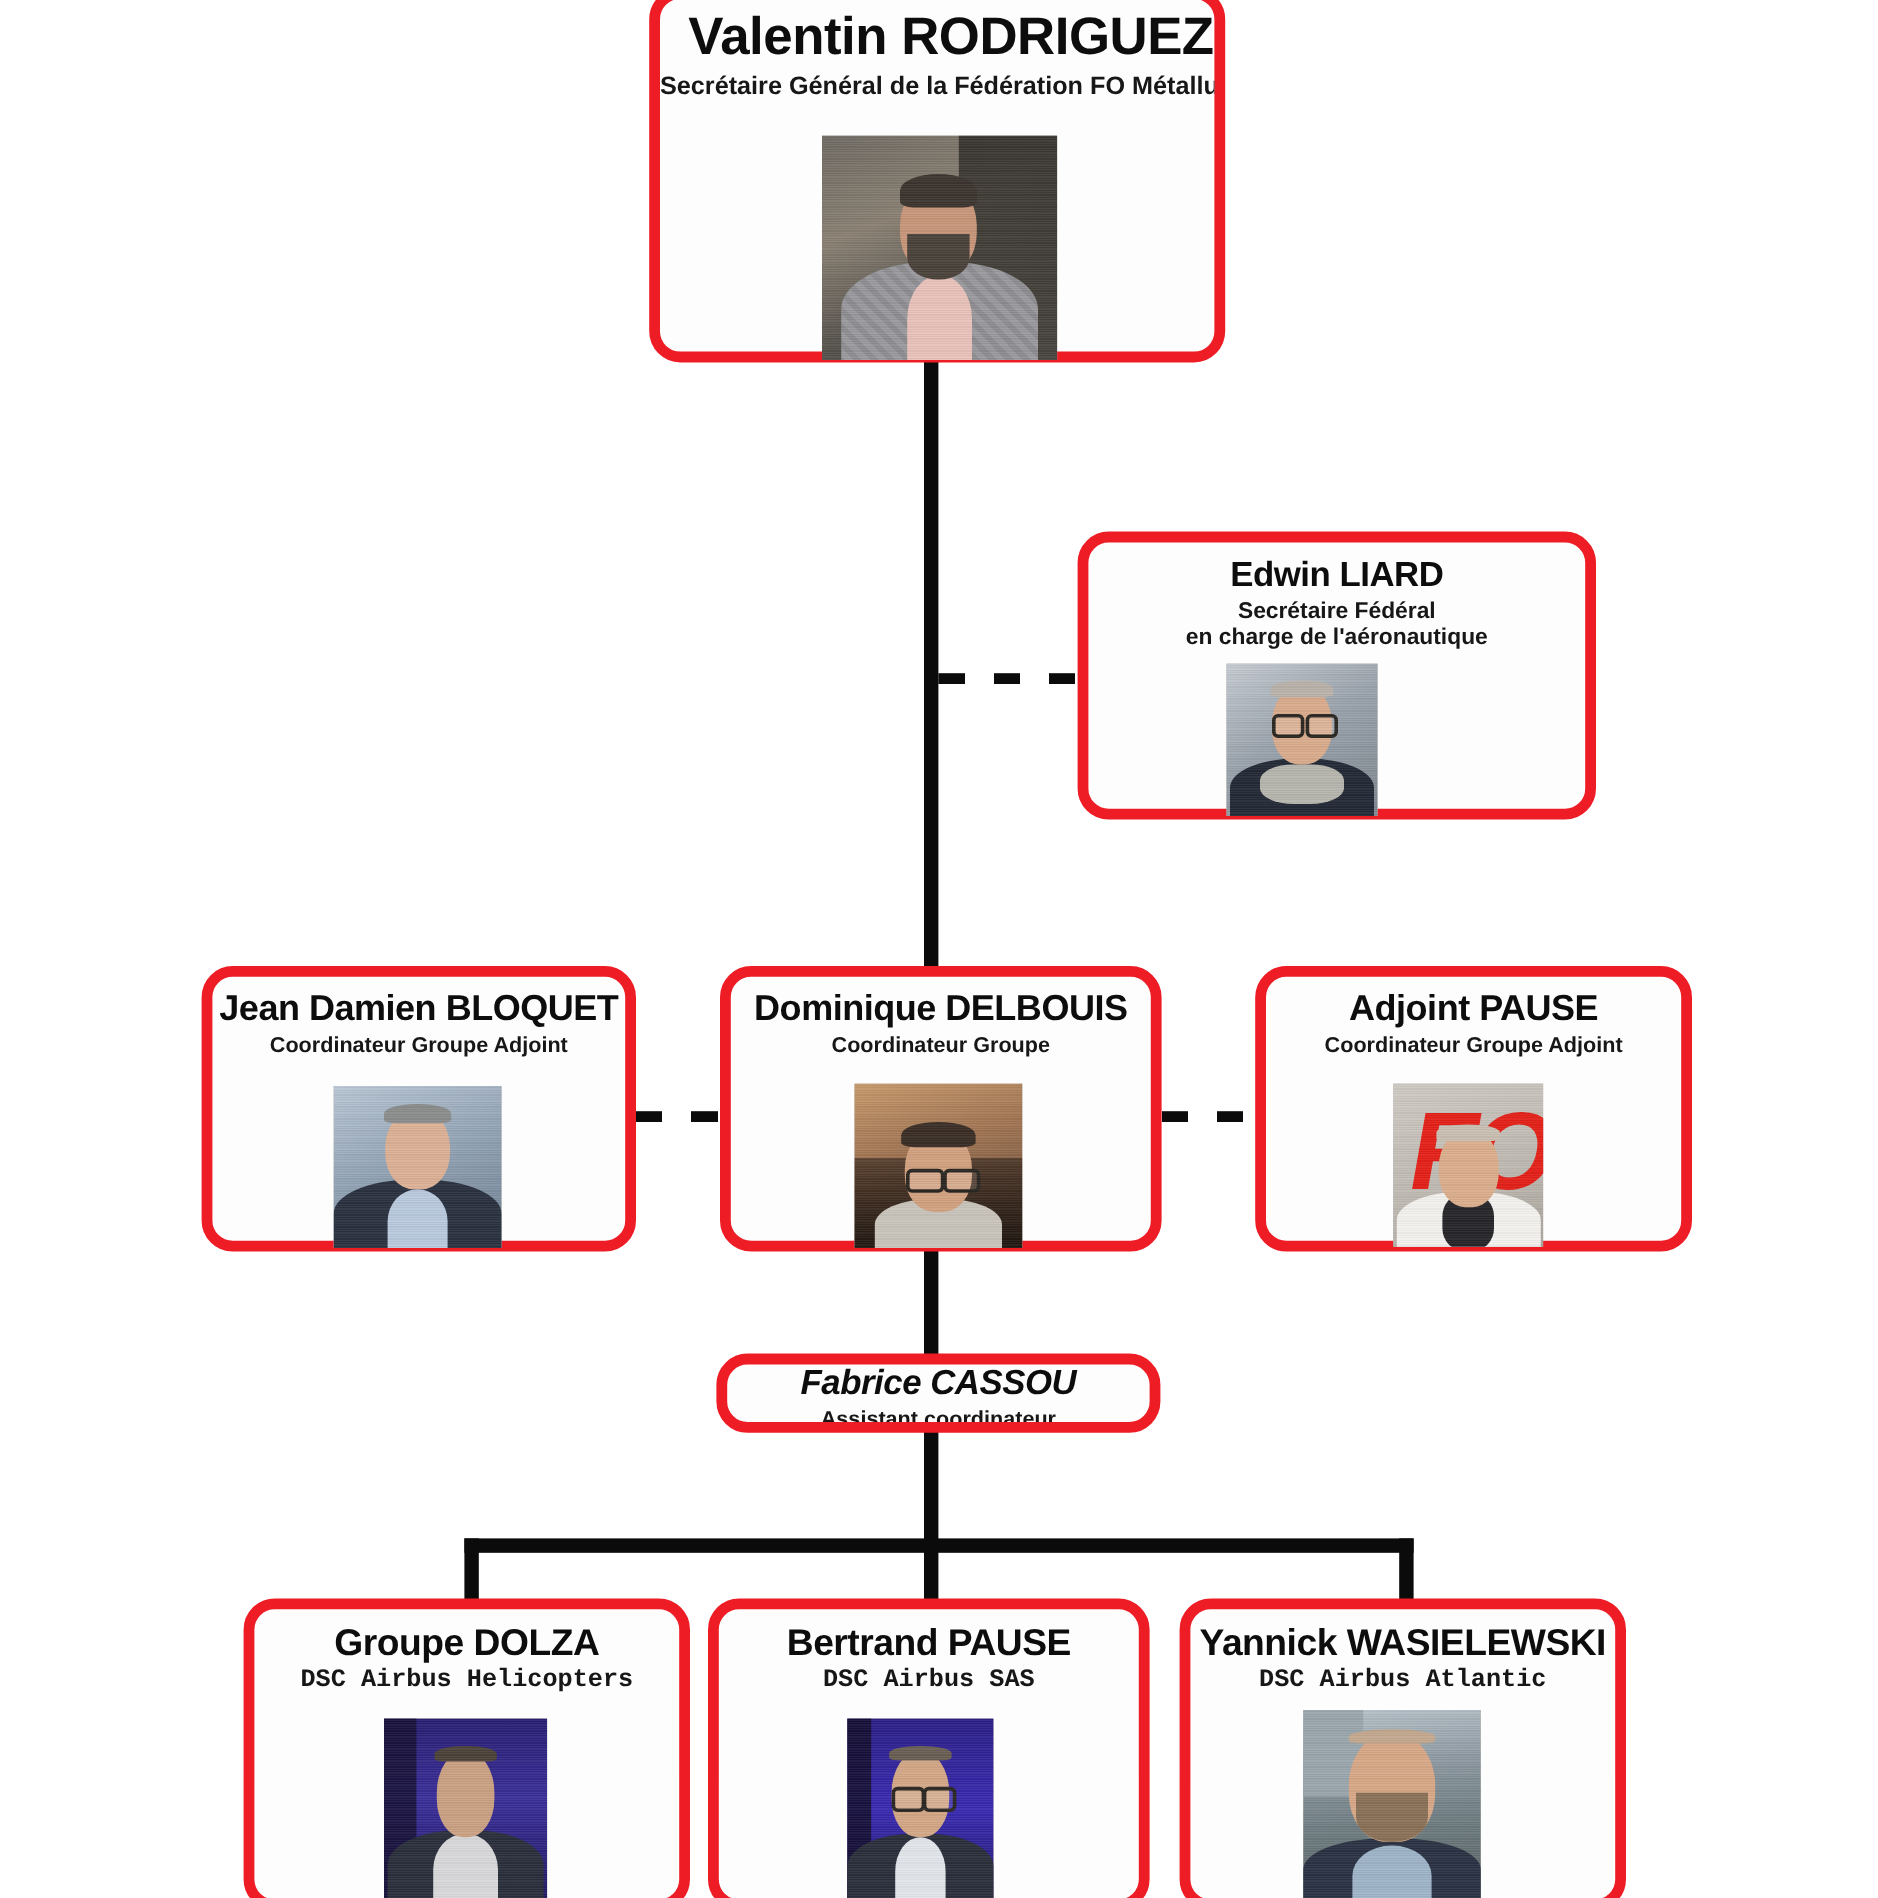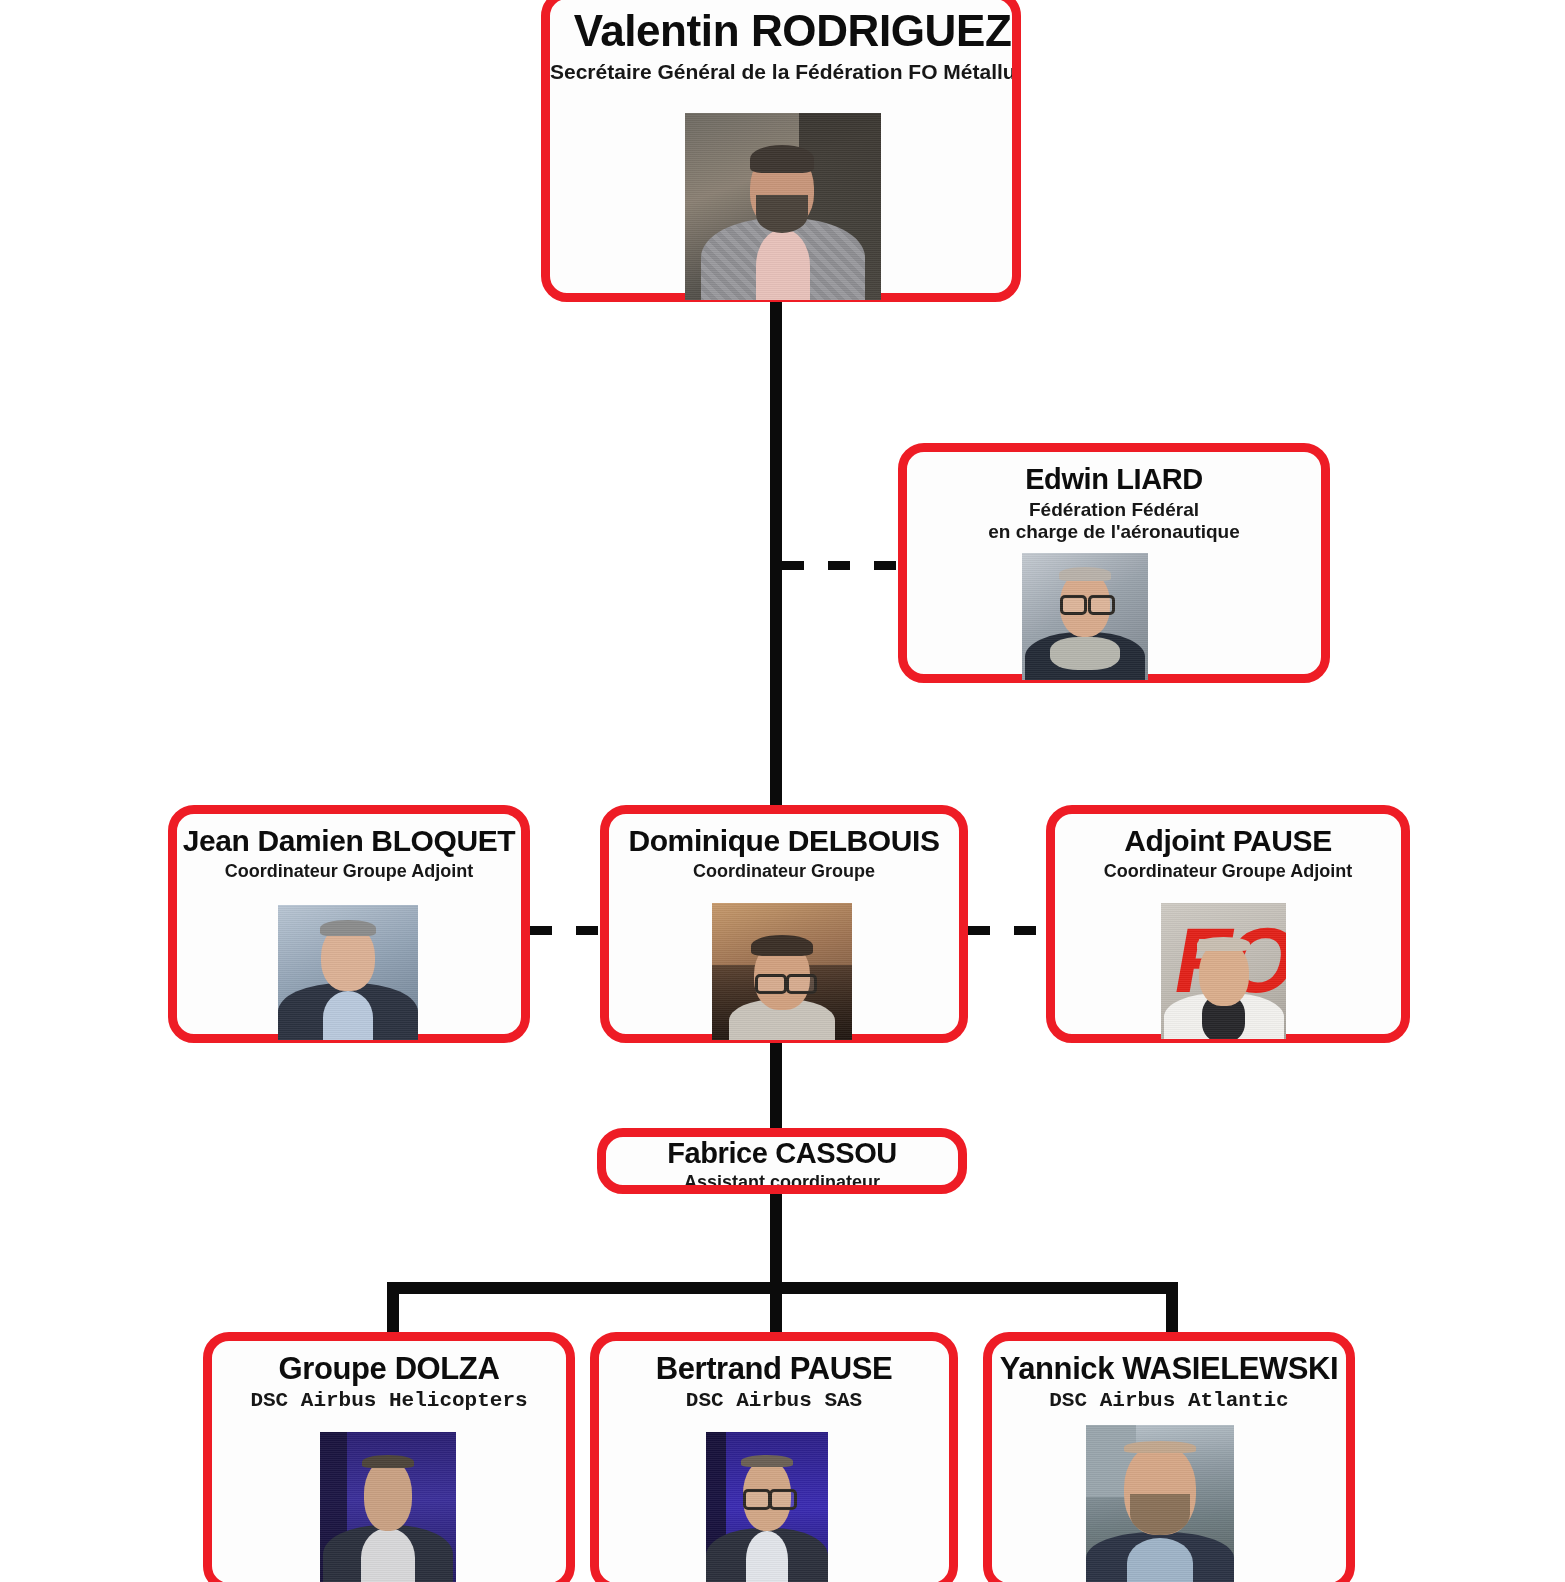--- a/index.html
+++ b/index.html
@@ -64,21 +64,21 @@
   
   .n-root .name   { font-size: 44px; margin-top: 10px; margin-left: 23px; }
   .n-root .role   { font-size: 21px; margin-top: 6px; }
 
   .n-fed .name    { font-size: 29px; margin-top: 13px; }
   .n-fed .role    { font-size: 19px; margin-top: 4px; }
 
   .n-mid .name    { font-size: 30px; margin-top: 12px; }
   .n-mid .role    { font-size: 18px; margin-top: 4px; }
 
-  .n-assist .name { font-size: 29px; margin-top: 10px; }
+  .n-assist .name { font-size: 29px; margin-top: 10px; font-style: italic; }
   .n-assist .role { font-size: 18px; margin-top: 3px; }
 
   .n-dsc .name    { font-size: 31px; margin-top: 12px; }
   .n-dsc .role    { font-size: 21px; margin-top: 4px; font-family: Liberation Mono, monospace; }
 
   
   .photo {
     position: absolute;
     overflow: hidden;
     background: #b9b4ad;
@@ -144,21 +144,21 @@
          background:repeating-linear-gradient(45deg,#8d8d91 0 5px,#9a9a9e 5px 10px),#919196;"></div>
     <div class="shirt" style="left:36%; top:62%; width:28%; height:40%; background:#e8c2bb;"></div>
     <div class="head" style="left:33%; top:20%; width:33%; height:42%; background:#c8967a;"></div>
     <div class="hair" style="left:33%; top:17%; width:33%; height:15%; background:#3c352f;"></div>
     <div class="beard" style="left:36%; top:44%; width:27%; height:20%; background:#4a423a;"></div>
     <div class="grain"></div>
   </div>
 
   <div class="node n-fed" style="left:898px; top:443px; width:432px; height:240px;">
     <div class="name">Edwin LIARD</div>
-    <div class="role">Fédération Fédéral</div>
+    <div class="role">Secrétaire Fédéral</div>
     <div class="role" style="margin-top:1px;">en charge de l'aéronautique</div>
   </div>
   <div class="photo" style="left:1022px; top:553px; width:126px; height:127px;">
     <div class="bg" style="background:linear-gradient(150deg,#c5cbd2 0%,#9aa3ac 45%,#7e878f 100%);"></div>
     <div class="body" style="left:2%; top:62%; width:96%; height:42%; background:#232a36;"></div>
     <div class="scarf" style="left:22%; top:66%; width:56%; height:26%; background:#b6b6ae;"></div>
     <div class="head" style="left:30%; top:14%; width:40%; height:52%; background:#d9ab8c;"></div>
     <div class="hair" style="left:29%; top:11%; width:42%; height:11%; background:#b9b2aa;"></div>
     <div class="glasses" style="left:30%; top:33%; width:17%; height:11%;"></div>
     <div class="glasses" style="left:52%; top:33%; width:17%; height:11%;"></div>

